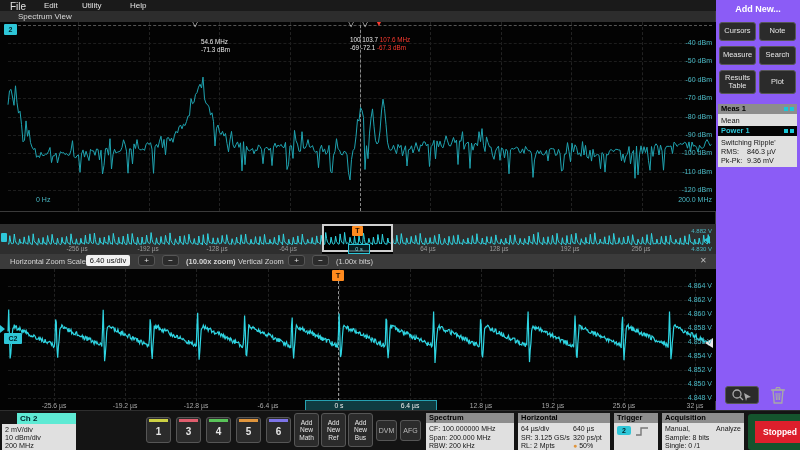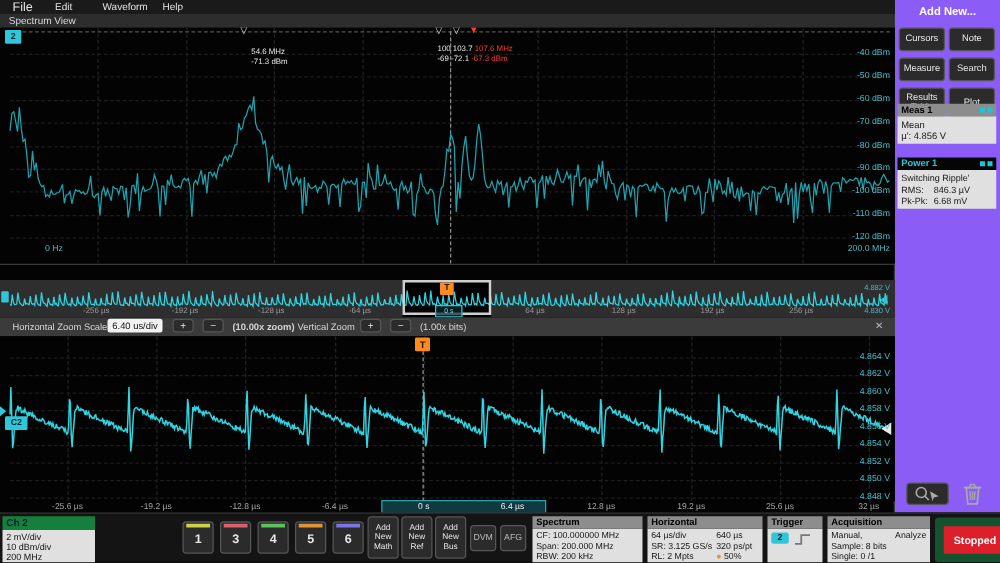--- a/index.html
+++ b/index.html
@@ -1,20 +1,20 @@
 <!DOCTYPE html>
 <html><head>
 <meta charset="utf-8">
 <style>
   html,body{margin:0;padding:0;background:#000;}
   body{font-family:"Liberation Sans","DejaVu Sans",sans-serif;}
   #screen{position:relative;width:800px;height:450px;background:#101010;overflow:hidden;color:#ddd;
           -webkit-font-smoothing:antialiased;}
   .abs{position:absolute;}
-  .paneltitle{background:#2d2d2d;color:#d8d8d8;font-size:8px;line-height:11px;padding-left:7px;
+  .paneltitle{background:#2d2d2d;color:#d8d8d8;font-size:8px;line-height:11px;padding-left:18px;
               border-bottom:1px solid #3c3c3c;}
   .grat{background:#030303;}
   .teal{color:#49b8c4;}
   .gridv{border-left:1px dashed #222;}
   .gridh{border-top:1px dashed #1d1d1d;}
   .btn{background:#2b2b2b;border:1px solid #565656;border-radius:3px;color:#e6e6e6;
        display:flex;align-items:center;justify-content:center;text-align:center;box-sizing:border-box;}
   .badge{box-sizing:border-box;}
   .badge .hdr{background:#8d8d8d;color:#000;font-weight:bold;font-size:7.5px;line-height:10px;
               padding:0 3px;position:relative;}
@@ -27,21 +27,21 @@
   svg{display:block;}
 </style>
 </head>
 <body>
 
 <div id="screen">
 
   <div id="menubar" class="abs" style="left:0;top:0;width:800px;height:11px;background:#1a1a1a;">
       <div class="abs" style="left: 10px; top: 1px; font-size: 10px; color: rgb(226, 226, 226); text-align: right;">File</div>
       <div class="abs" style="left: 44px; top: 1px; font-size: 8px; color: rgb(226, 226, 226);">Edit</div>
-      <div class="abs" style="left: 82px; top: 1px; font-size: 8px; color: rgb(226, 226, 226);">Waveform</div>
+      <div class="abs" style="left: 82px; top: 1px; font-size: 8px; color: rgb(226, 226, 226);">Utility</div>
       <div class="abs" style="left: 130px; top: 1px; font-size: 8px; color: rgb(226, 226, 226);">Help</div>
     </div>
 
   <div id="spec-panel" class="abs" style="left:0;top:11px;width:716px;height:200px;border-right:1px solid #3a3a3a;box-sizing:border-box;">
     <div class="paneltitle" style="height:11px;"><span>Spectrum View</span></div>
     <div id="spec-grat" class="abs grat" style="left:0;top:11px;width:716px;height:189px;overflow:hidden;">
         <div class="abs gridv" style="left: 78px; top: 0px; width: 0px; height: 189px;"></div>
         <div class="abs gridv" style="left: 149px; top: 0px; width: 0px; height: 189px;"></div>
         <div class="abs gridv" style="left: 219px; top: 0px; width: 0px; height: 189px;"></div>
         <div class="abs gridv" style="left: 290px; top: 0px; width: 0px; height: 189px;"></div>
@@ -183,21 +183,21 @@
     <div style="text-align:center;font-weight:bold;font-size:9px;color:#fff;padding-top:4px;">Add New...</div>
     <div id="side-buttons">
         <div class="abs btn" style="left: 3px; top: 22px; width: 37px; height: 19px; font-size: 7.5px; line-height: 8.5px;">Cursors</div>
         <div class="abs btn" style="left: 43px; top: 22px; width: 37px; height: 19px; font-size: 7.5px; line-height: 8.5px;">Note</div>
         <div class="abs btn" style="left: 3px; top: 46px; width: 37px; height: 19px; font-size: 7.5px; line-height: 8.5px;">Measure</div>
         <div class="abs btn" style="left: 43px; top: 46px; width: 37px; height: 19px; font-size: 7.5px; line-height: 8.5px;">Search</div>
         <div class="abs btn" style="left: 3px; top: 70px; width: 37px; height: 24px; font-size: 7.5px; line-height: 8.5px;">Results Table</div>
         <div class="abs btn" style="left: 43px; top: 70px; width: 37px; height: 24px; font-size: 7.5px; line-height: 8.5px;">Plot</div>
       </div>
 
-    <div class="abs badge" style="left:2px;top:83px;width:79px;">
+    <div class="abs badge" style="left:2px;top:104px;width:79px;">
       <div class="hdr"><span>Meas 1</span>
         <span class="sqicon">
             <i style="left:0;top:1px;"></i>
             <i style="left:6px;top:1px;"></i>
           </span>
       </div>
       <div class="bdy" style="font-size:7.5px;line-height:9px;">
         <div>Mean</div>
         <div>µ': 4.856 V</div>
       </div>
@@ -212,21 +212,21 @@
           </span>
       </div>
       <div class="bdy" style="font-size:7.2px;line-height:9px;">
         <div>Switching Ripple'</div>
         <div style="display:flex;">
           <span style="width:26px;">RMS:</span>
           <span>846.3 µV</span>
         </div>
         <div style="display:flex;">
           <span style="width:26px;">Pk-Pk:</span>
-          <span>6.68 mV</span>
+          <span>9.36 mV</span>
         </div>
       </div>
     </div>
 
     <div class="abs btn" style="left:9px;top:386px;width:34px;height:18px;">
       <svg width="22" height="14" viewBox="0 0 22 14">
         <circle cx="6" cy="6" r="4" fill="none" stroke="#aaa" stroke-width="1.3"></circle>
         <line x1="9" y1="9" x2="12" y2="12" stroke="#aaa" stroke-width="1.3"></line>
         <polygon points="13,5 20,9 16,10 15,13" fill="#aaa"></polygon>
       </svg>
@@ -239,21 +239,21 @@
         <line x1="10" y1="9" x2="10.5" y2="16" stroke="#a8a8a8" stroke-width="1.1"></line>
         <line x1="12" y1="9" x2="12" y2="16" stroke="#a8a8a8" stroke-width="1.1"></line>
         <line x1="14" y1="9" x2="13.5" y2="16" stroke="#a8a8a8" stroke-width="1.1"></line>
       </svg>
     </div>
   </div>
 
   <div id="bottombar" class="abs" style="left:0;top:410px;width:800px;height:40px;background:#141414;border-top:1px solid #2e2e2e;box-sizing:border-box;">
 
     <div class="abs badge" style="left:2px;top:2px;width:74px;">
-      <div class="hdr" style="background:#15803d;color:#00232a;font-size:8px;line-height:11px;height:11px;">
+      <div class="hdr" style="background:#5eead4;color:#00232a;font-size:8px;line-height:11px;height:11px;margin-left:15px;">
         <span>Ch 2</span>
       </div>
       <div class="bdy" id="ch2-lines" style="font-size:7.2px;line-height:8.2px;">
           <div>2 mV/div</div>
           <div>10 dBm/div</div>
           <div>200 MHz</div>
         </div>
     </div>
 
     <div id="chan-buttons">

